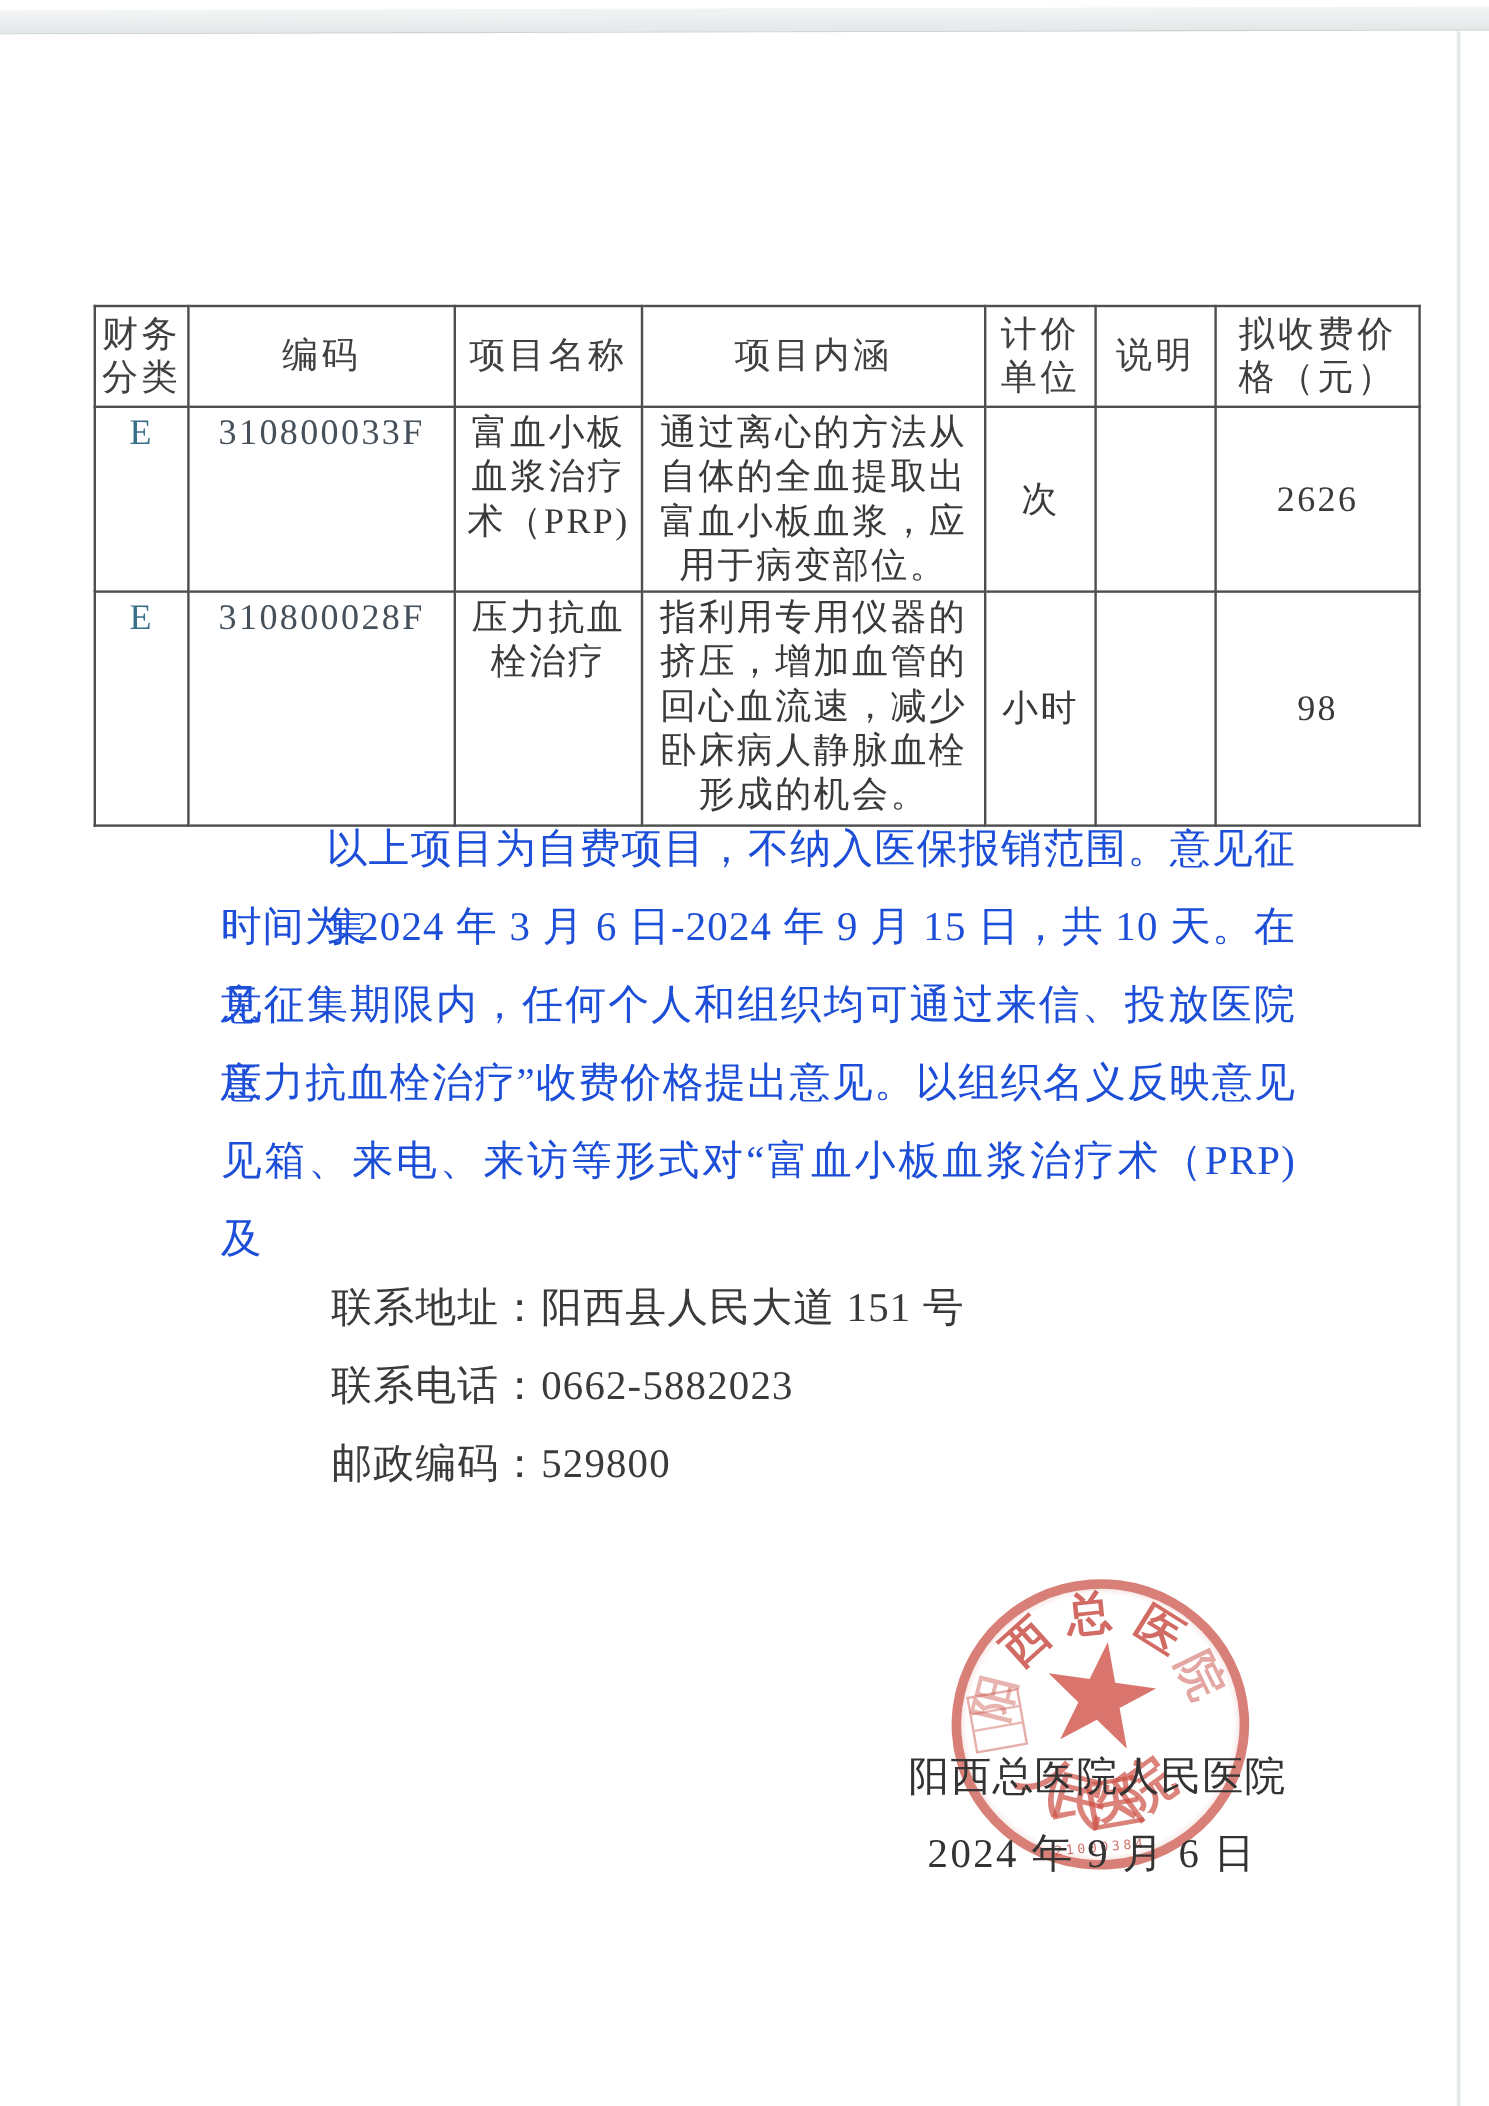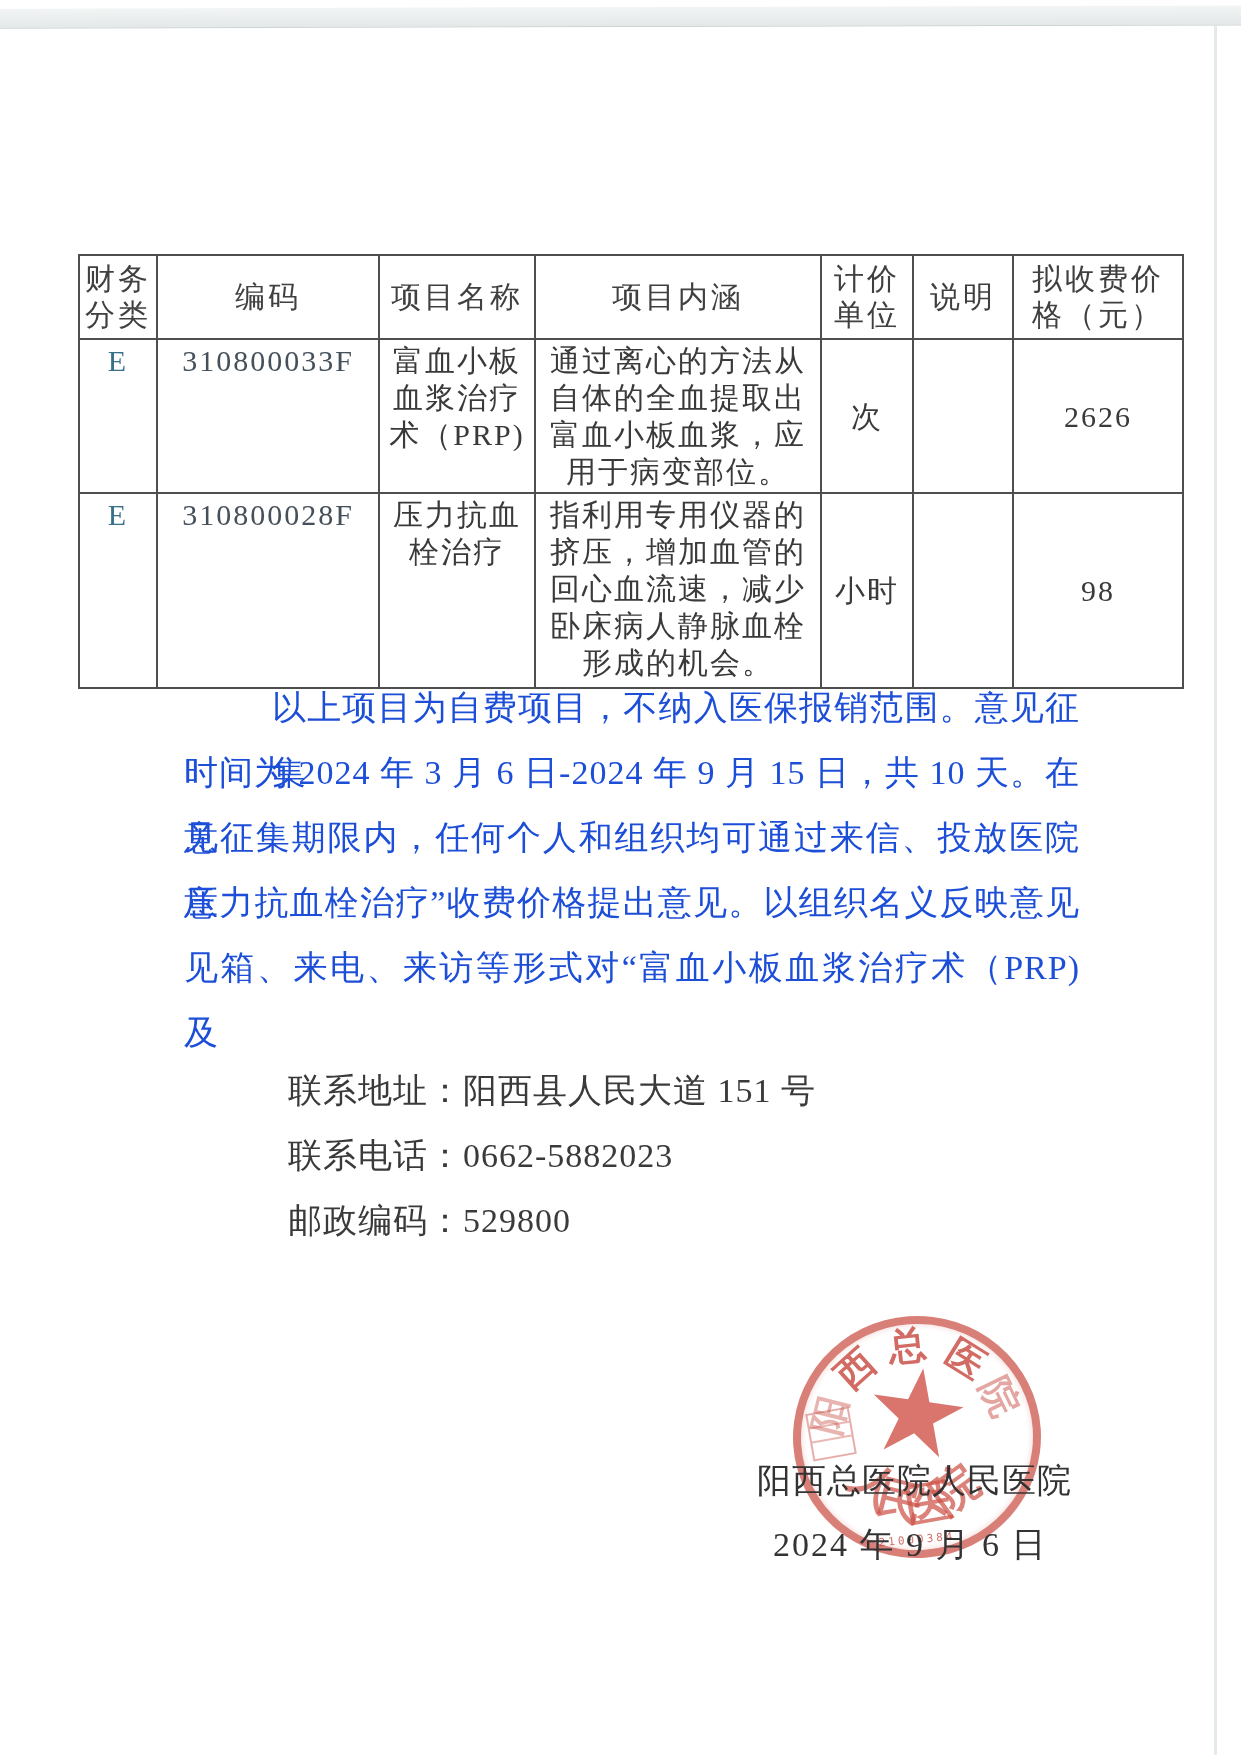--- a/index.html
+++ b/index.html
@@ -39,21 +39,21 @@
   td.ecell{color:#38708a;}
   td.codecell{letter-spacing:2px;color:#45505a;}
   
   .para{position:absolute;left:184px;top:675px;width:896px;}
   .para .line{
     height:65px;line-height:65px;font-size:34px;letter-spacing:1px;
     white-space:nowrap;color:#1d4ed8;
   }
   .para .jline{white-space:normal;text-align:justify;text-align-last:justify;}
   .para .indent{padding-left:88px;width:808px;}
-  .contacts{position:absolute;left:196px;top:1058px;width:896px;}
+  .contacts{position:absolute;left:184px;top:1058px;width:896px;}
   .contacts .line{
     height:65px;line-height:65px;font-size:34px;letter-spacing:1px;
     padding-left:92px;white-space:nowrap;color:#3a3a3a;
   }
   
   .sig-name{
     position:absolute;left:757px;top:1458px;font-size:34px;letter-spacing:1px;
     color:#333;z-index:3;white-space:nowrap;
   }
   .sig-date{

